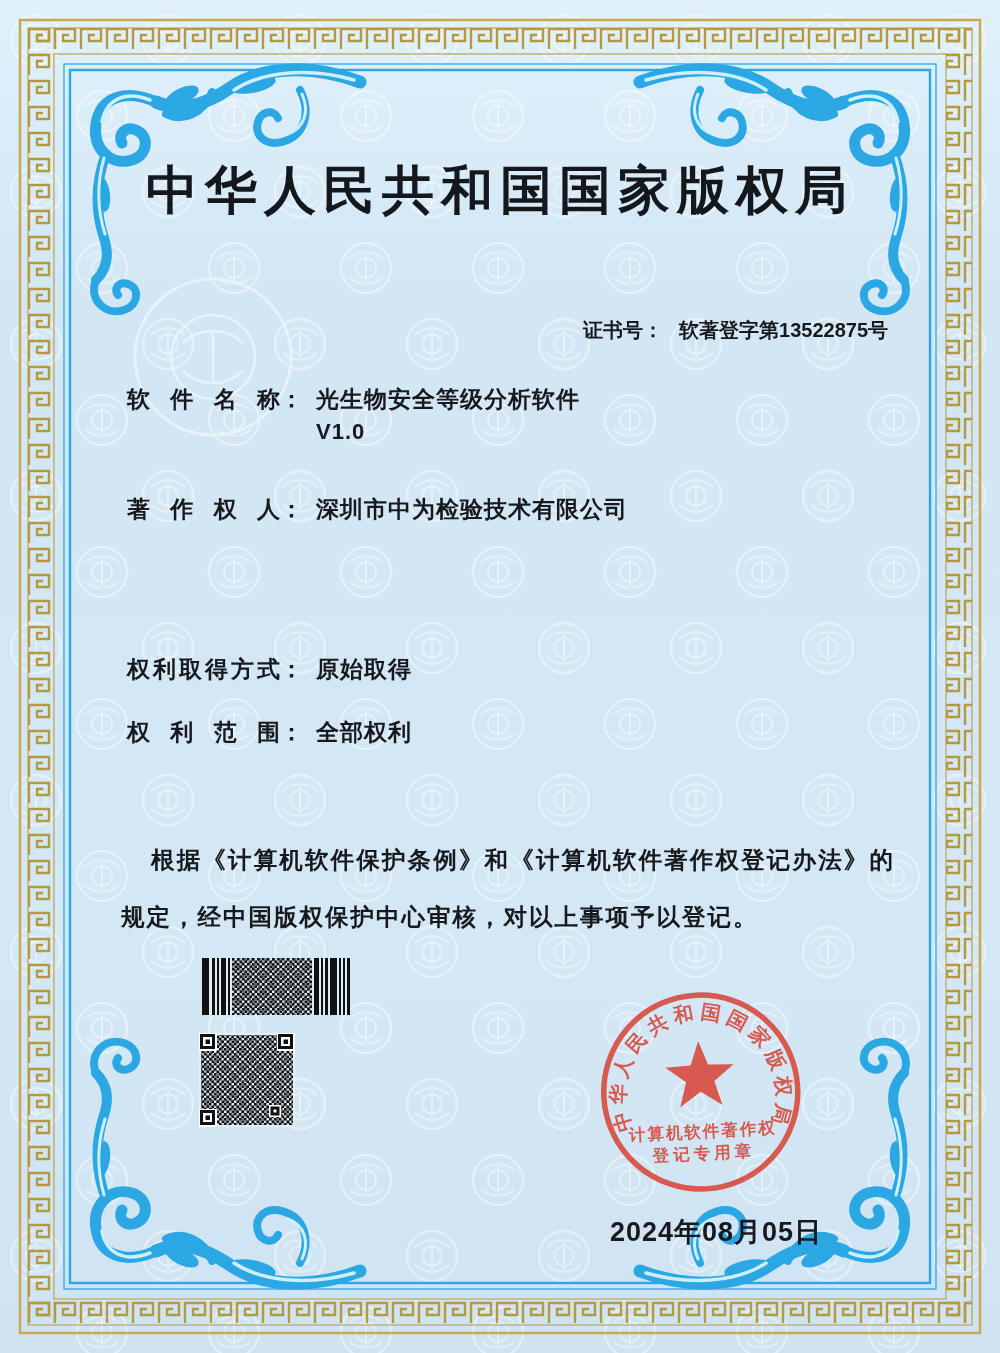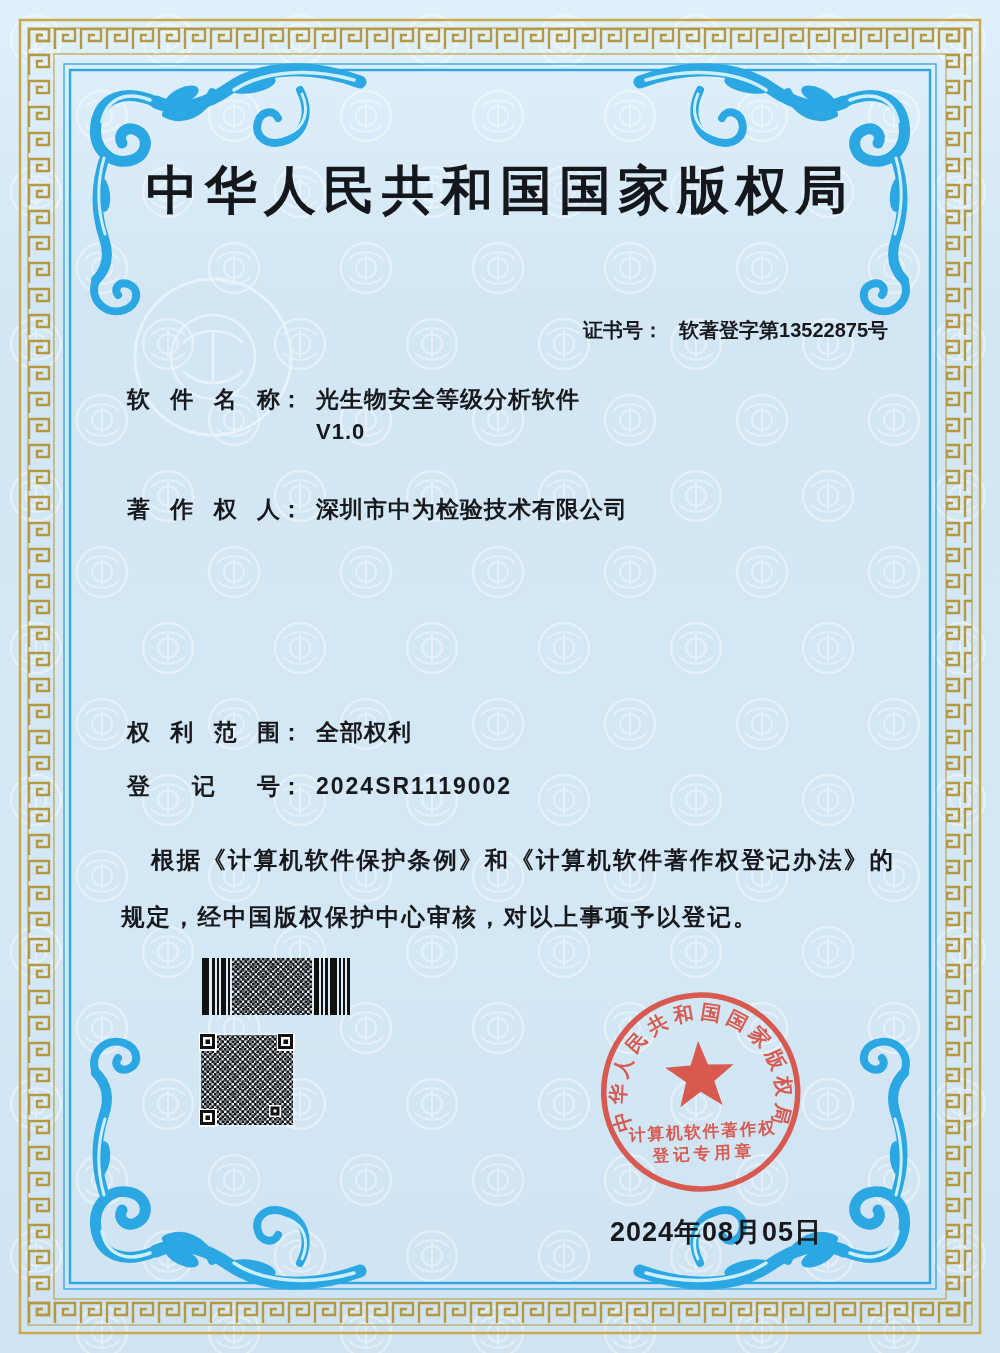--- a/index.html
+++ b/index.html
@@ -129,28 +129,28 @@
 
   <div class="abs frow" style="top:384px;">
     <span class="flabel">软件名称</span><span class="fcolon">：</span><span class="fvalue">光生物安全等级分析软件</span>
   </div>
   <div class="abs vline2">V1.0</div>
 
   <div class="abs frow" style="top:494px;">
     <span class="flabel">著作权人</span><span class="fcolon">：</span><span class="fvalue">深圳市中为检验技术有限公司</span>
   </div>
 
+  <div class="abs frow" style="top:654px;">
+    <span class="flabel">权利取得方式</span><span class="fcolon">：</span><span class="fvalue">原始取得</span>
+  </div>
 
   <div class="abs frow" style="top:717px;">
     <span class="flabel">权利范围</span><span class="fcolon">：</span><span class="fvalue">全部权利</span>
   </div>
 
-  <div class="abs frow" style="top:771px;">
-    <span class="flabel">登记号</span><span class="fcolon">：</span><span class="fvalue regval">2024SR1119002</span>
-  </div>
 
   <div class="abs statement">根据《计算机软件保护条例》和《计算机软件著作权登记办法》的规定，经中国版权保护中心审核，对以上事项予以登记。</div>
 
   <svg class="abs barcode" width="148" height="57" viewBox="0 0 148 57">
     <rect x="0" y="0" width="148" height="57" fill="#fdfdfd" opacity="0.25"></rect>
     <g fill="#111">
       <rect x="0" y="0" width="7" height="57"></rect>
         <rect x="10" y="0" width="3" height="57"></rect>
       <rect x="15" y="0" width="2" height="57"></rect>
         <rect x="19" y="0" width="5" height="57"></rect>

